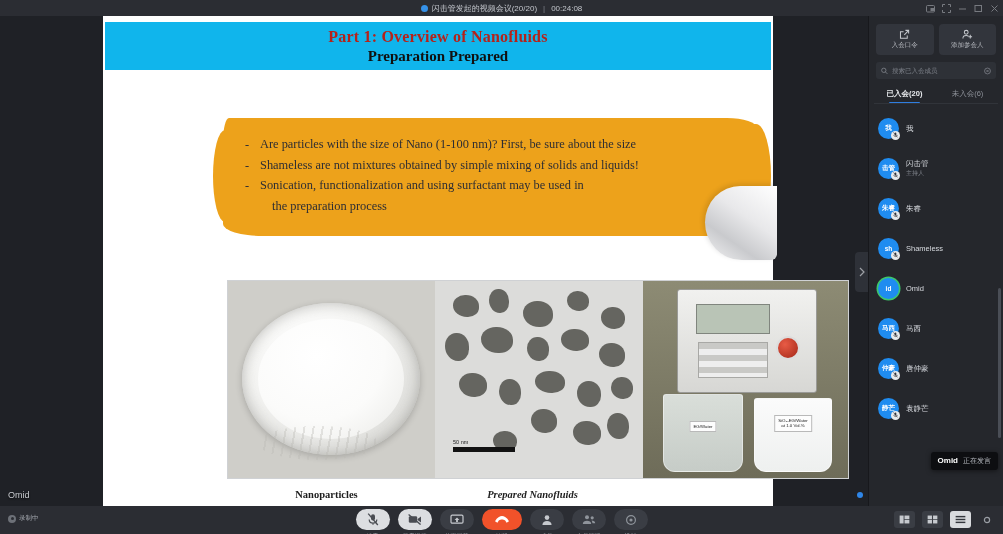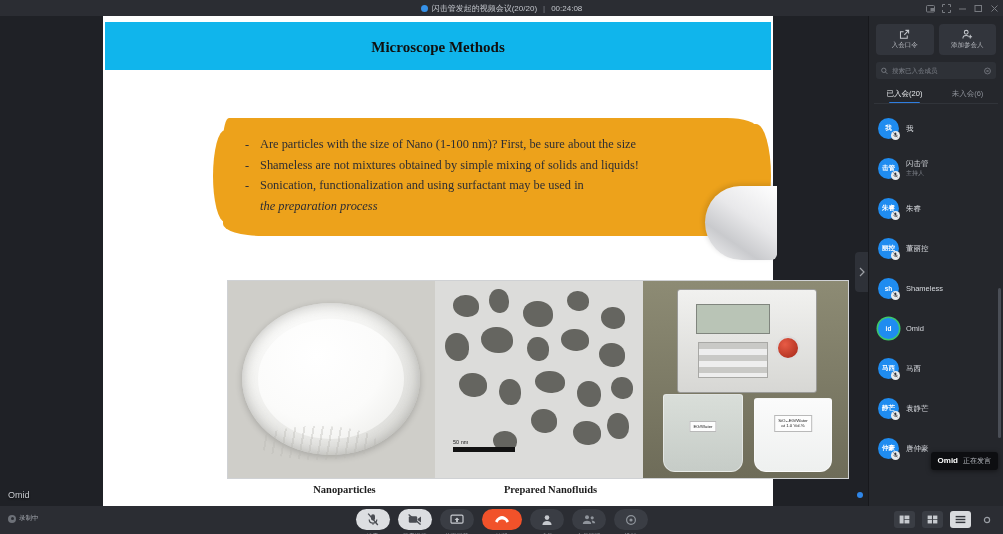--- a/index.html
+++ b/index.html
@@ -72,21 +72,21 @@
     border-radius:50% 0 6px 52%;
     box-shadow:-2px -2px 5px rgba(0,0,0,.12);
   }
   .bullets {
     position:absolute; left:30px; top:30px; width:494px;
     font-family:"Liberation Serif", serif;
     color:#2d2d33; font-size:12.4px; line-height:1.66;
   }
   .bullet { display:flex; gap:8px; }
   .bullet .dash { width:7px; flex:0 0 7px; }
-  .bullet-cont { margin-left:15px;font-style:italic; }
+  .bullet-cont { margin-left:27px; }
 
   
   .photos {
     position:absolute; left:124px; top:264px; width:622px; height:199px;
     display:flex; border:1px solid #cfd1d4;
   }
   .photo { position:relative; overflow:hidden; }
   .p1 { width:207px; background:#cfcec9; }
   .p2 { width:208px; background:#d8d8d6; }
   .p3 { width:205px; background:#7c7a66; }
@@ -149,27 +149,27 @@
   .bk-label {
     position:absolute; left:50%; transform:translateX(-50%);
     background:#fdfdfd; color:#1a1a1a; font-size:4.4px; line-height:1.35;
     padding:1.5px 3px; text-align:center; border:.5px solid #b9b9b9;
     font-family:"Liberation Sans", sans-serif; white-space:nowrap;
   }
   .bk1 .bk-label { top:26px; }
   .bk2 .bk-label { top:16px; }
 
   .captions {
-    position:absolute; left:138px; top:468px; width:622px; height:20px; display:flex;
+    position:absolute; left:120px; top:468px; width:622px; height:20px; display:flex;align-items:center;
   }
   .cap {
     font-family:"Liberation Serif", serif; font-weight:bold; font-size:10.5px;
     color:#1d1d1d; text-align:center;
   }
-  .cap1 { width:207px; } .cap2 { width:208px; } .cap3 { width:205px; }
+  .cap1 { width:207px; } .cap2 { width:208px; } .cap3 { width:205px;font-style:italic; }
 
   
   .nameplate {
     position:absolute; left:8px; bottom:6px; font-size:9px; color:#c9ccd1;
     text-shadow:0 1px 2px rgba(0,0,0,.8);
   }
   
   .collapse-handle {
     position:absolute; right:0px; top:236px; width:13px; height:40px;
     background:#2e3138; border-radius:4px 0 0 4px;
@@ -197,21 +197,21 @@
   .search-box input {
     flex:1; background:transparent; border:0; outline:none;
     color:#cfd2d7; font-size:6.5px; font-family:"Liberation Sans", sans-serif;
   }
   .search-box input::placeholder { color:#7d8189; }
   .tabs { display:flex; margin-top:6px; padding:0 4px; position:relative; }
   .tab {
     flex:1; text-align:center; font-size:7.5px; color:#8d9199;
     padding:4px 0 5px; cursor:pointer; position:relative;
   }
-  .tab.active { color:#e9ebee; font-weight:normal; }
+  .tab.active { color:#e9ebee; font-weight:bold; }
   .tab.active:after {
     content:""; position:absolute; left:16px; right:16px; bottom:0; height:2px;
     background:#2f7ee0; border-radius:2px;
   }
   .tab-underline {
     position:absolute; left:5px; right:5px; bottom:0; height:1px; background:#31343a;
   }
 
   .plist {
     position:absolute; left:0; top:88px; width:135px; height:402px;
@@ -336,21 +336,22 @@
           </svg>
       </span>
     </div>
   </div>
 
   <div class="stage">
 
     <div class="slide-wrap">
 
       <div class="slide-head">
-        <div class="slide-title2">Microscope Methods</div>
+        <div class="slide-title1">Part 1: Overview of Nanofluids</div>
+        <div class="slide-title2">Preparation Prepared</div>
       </div>
 
       <div class="brush">
         <div class="brush-fill"></div>
         <div class="page-curl"></div>
         <div class="bullets">
           <div class="bullet">
             <span class="dash">-</span>
             <span>Are particles with the size of Nano (1-100 nm)? First, be sure about the size</span>
           </div>
@@ -513,35 +514,20 @@
                 <path d="M1 3.4c0 1.2.9 2 2 2s2-.8 2-2" fill="none" stroke="#33363c" stroke-width=".8"></path>
                 <line x1="0.6" y1="0.4" x2="5.4" y2="6.4" stroke="#33363c" stroke-width=".8"></line>
               </svg>
             </span>
         </div>
         <div class="pmeta">
           <span class="pname">朱睿</span>
         </div>
       </div>
 
-      <div class="prow">
-        <div class="avatar">
-          <span>丽控</span>
-          <span class="mic-badge">
-              <svg width="5" height="6" viewBox="0 0 6 7">
-                <rect x="2" y="0.6" width="2" height="3.6" rx="1" fill="#33363c"></rect>
-                <path d="M1 3.4c0 1.2.9 2 2 2s2-.8 2-2" fill="none" stroke="#33363c" stroke-width=".8"></path>
-                <line x1="0.6" y1="0.4" x2="5.4" y2="6.4" stroke="#33363c" stroke-width=".8"></line>
-              </svg>
-            </span>
-        </div>
-        <div class="pmeta">
-          <span class="pname">董丽控</span>
-        </div>
-      </div>
 
       <div class="prow">
         <div class="avatar">
           <span>sh</span>
           <span class="mic-badge">
               <svg width="5" height="6" viewBox="0 0 6 7">
                 <rect x="2" y="0.6" width="2" height="3.6" rx="1" fill="#33363c"></rect>
                 <path d="M1 3.4c0 1.2.9 2 2 2s2-.8 2-2" fill="none" stroke="#33363c" stroke-width=".8"></path>
                 <line x1="0.6" y1="0.4" x2="5.4" y2="6.4" stroke="#33363c" stroke-width=".8"></line>
               </svg>
@@ -573,50 +559,50 @@
               </svg>
             </span>
         </div>
         <div class="pmeta">
           <span class="pname">马西</span>
         </div>
       </div>
 
       <div class="prow">
         <div class="avatar">
+          <span>仲豪</span>
+          <span class="mic-badge">
+              <svg width="5" height="6" viewBox="0 0 6 7">
+                <rect x="2" y="0.6" width="2" height="3.6" rx="1" fill="#33363c"></rect>
+                <path d="M1 3.4c0 1.2.9 2 2 2s2-.8 2-2" fill="none" stroke="#33363c" stroke-width=".8"></path>
+                <line x1="0.6" y1="0.4" x2="5.4" y2="6.4" stroke="#33363c" stroke-width=".8"></line>
+              </svg>
+            </span>
+        </div>
+        <div class="pmeta">
+          <span class="pname">唐仲豪</span>
+        </div>
+      </div>
+
+      <div class="prow">
+        <div class="avatar">
           <span>静芒</span>
           <span class="mic-badge">
               <svg width="5" height="6" viewBox="0 0 6 7">
                 <rect x="2" y="0.6" width="2" height="3.6" rx="1" fill="#33363c"></rect>
                 <path d="M1 3.4c0 1.2.9 2 2 2s2-.8 2-2" fill="none" stroke="#33363c" stroke-width=".8"></path>
                 <line x1="0.6" y1="0.4" x2="5.4" y2="6.4" stroke="#33363c" stroke-width=".8"></line>
               </svg>
             </span>
         </div>
         <div class="pmeta">
           <span class="pname">袁静芒</span>
         </div>
       </div>
 
-      <div class="prow">
-        <div class="avatar">
-          <span>仲豪</span>
-          <span class="mic-badge">
-              <svg width="5" height="6" viewBox="0 0 6 7">
-                <rect x="2" y="0.6" width="2" height="3.6" rx="1" fill="#33363c"></rect>
-                <path d="M1 3.4c0 1.2.9 2 2 2s2-.8 2-2" fill="none" stroke="#33363c" stroke-width=".8"></path>
-                <line x1="0.6" y1="0.4" x2="5.4" y2="6.4" stroke="#33363c" stroke-width=".8"></line>
-              </svg>
-            </span>
-        </div>
-        <div class="pmeta">
-          <span class="pname">唐仲豪</span>
-        </div>
-      </div>
-
     </div>
 
     <div class="scroll-track">
       <div class="scroll-thumb"></div>
     </div>
 
     <div class="tooltip">
       <span class="tt-name">Omid</span>
       <span class="tt-state">正在发言</span>
     </div>

